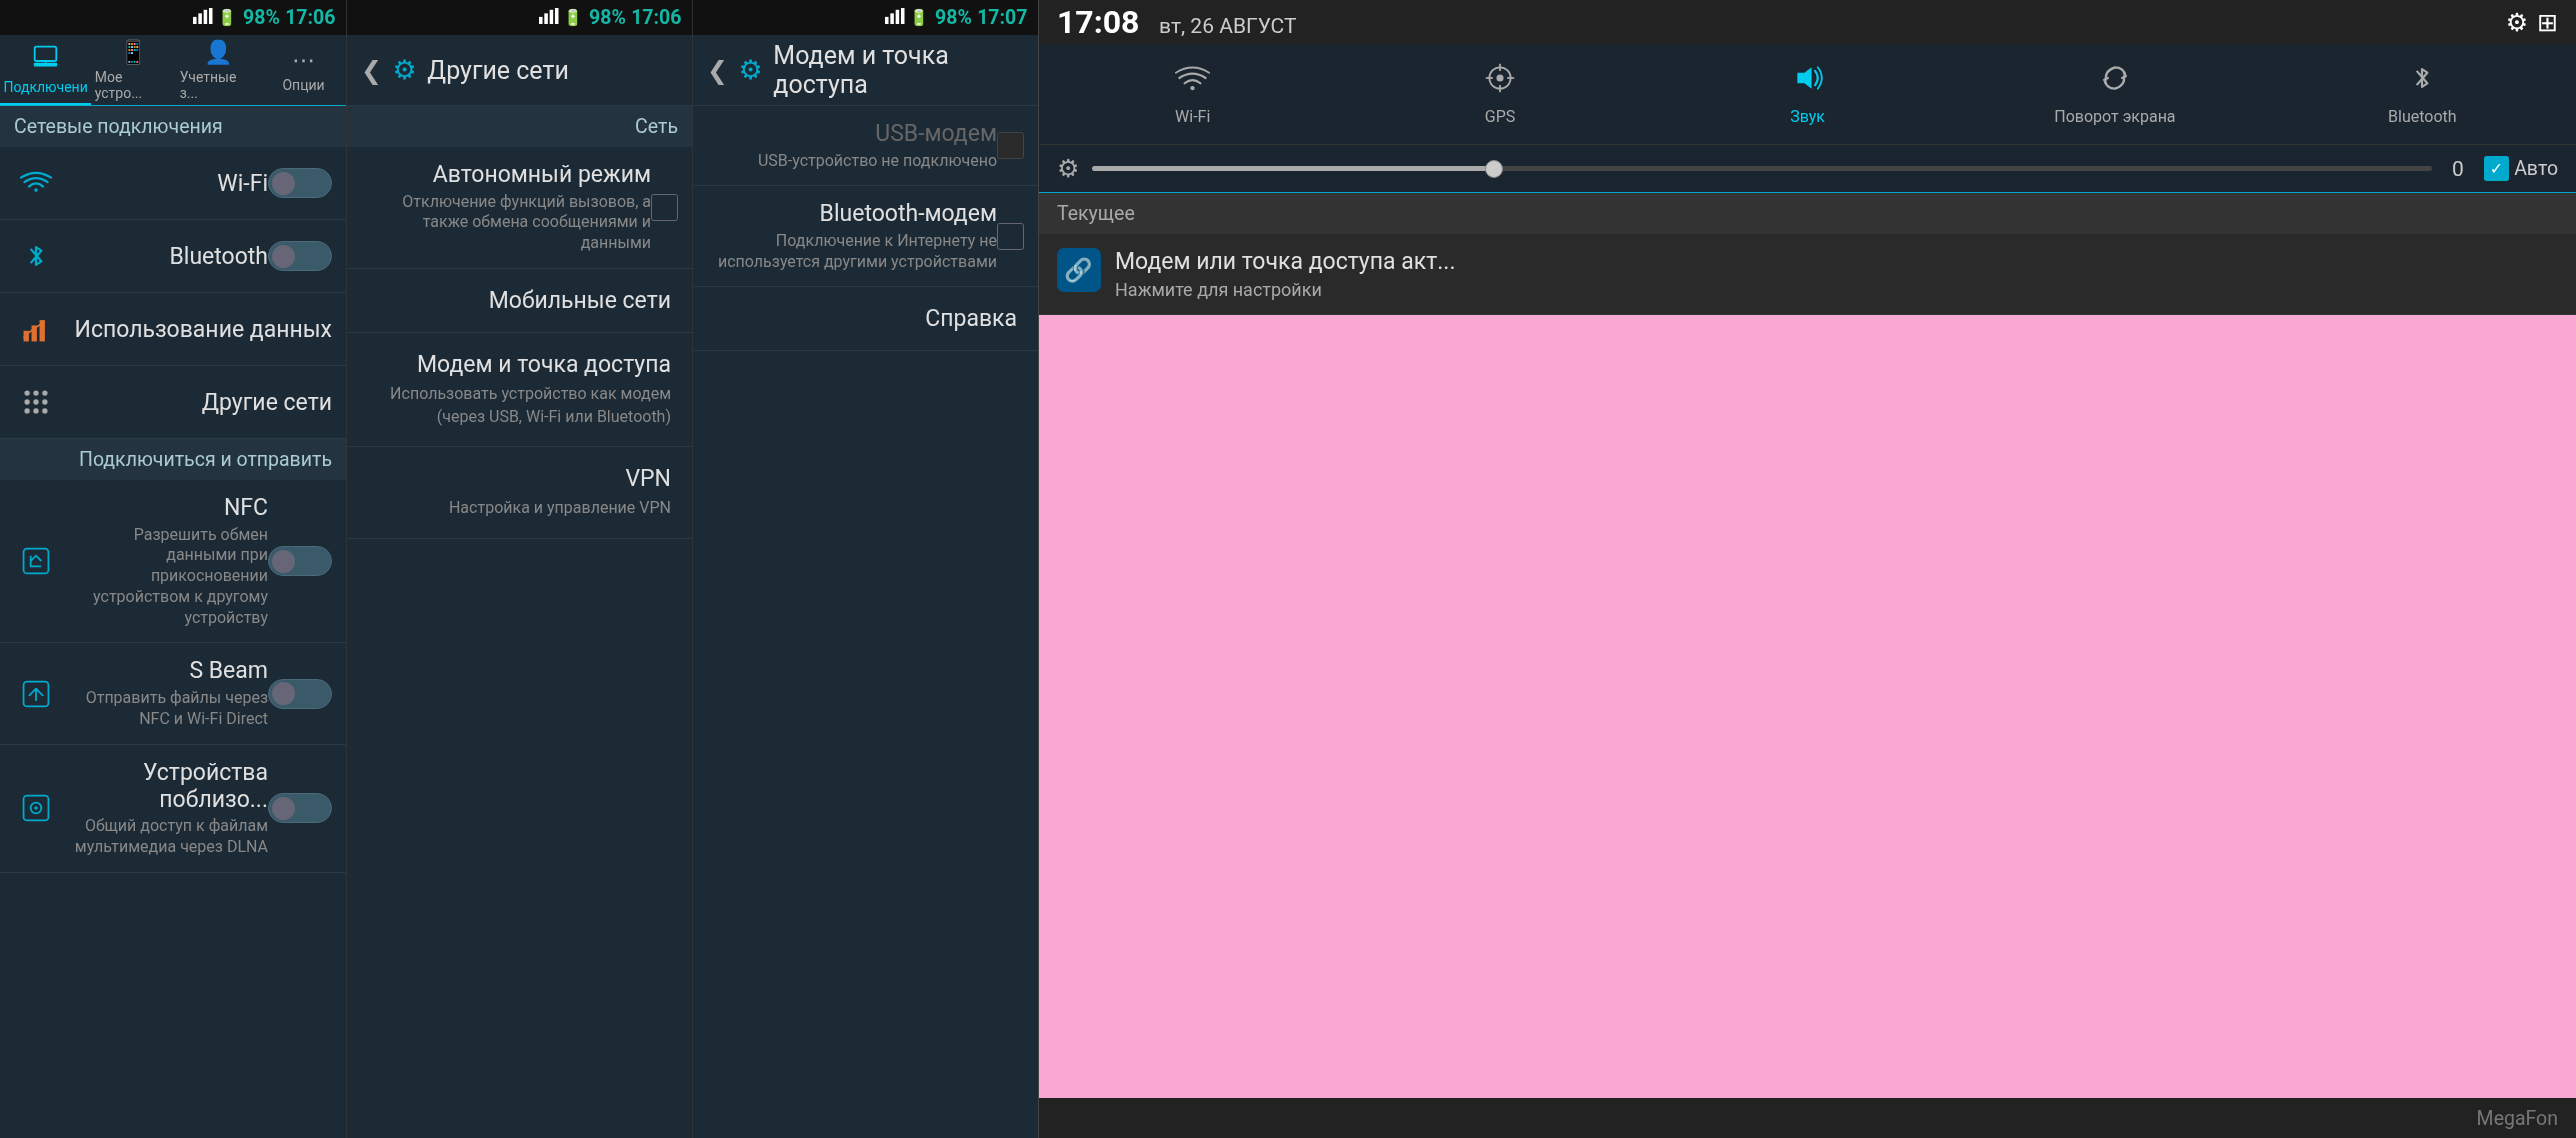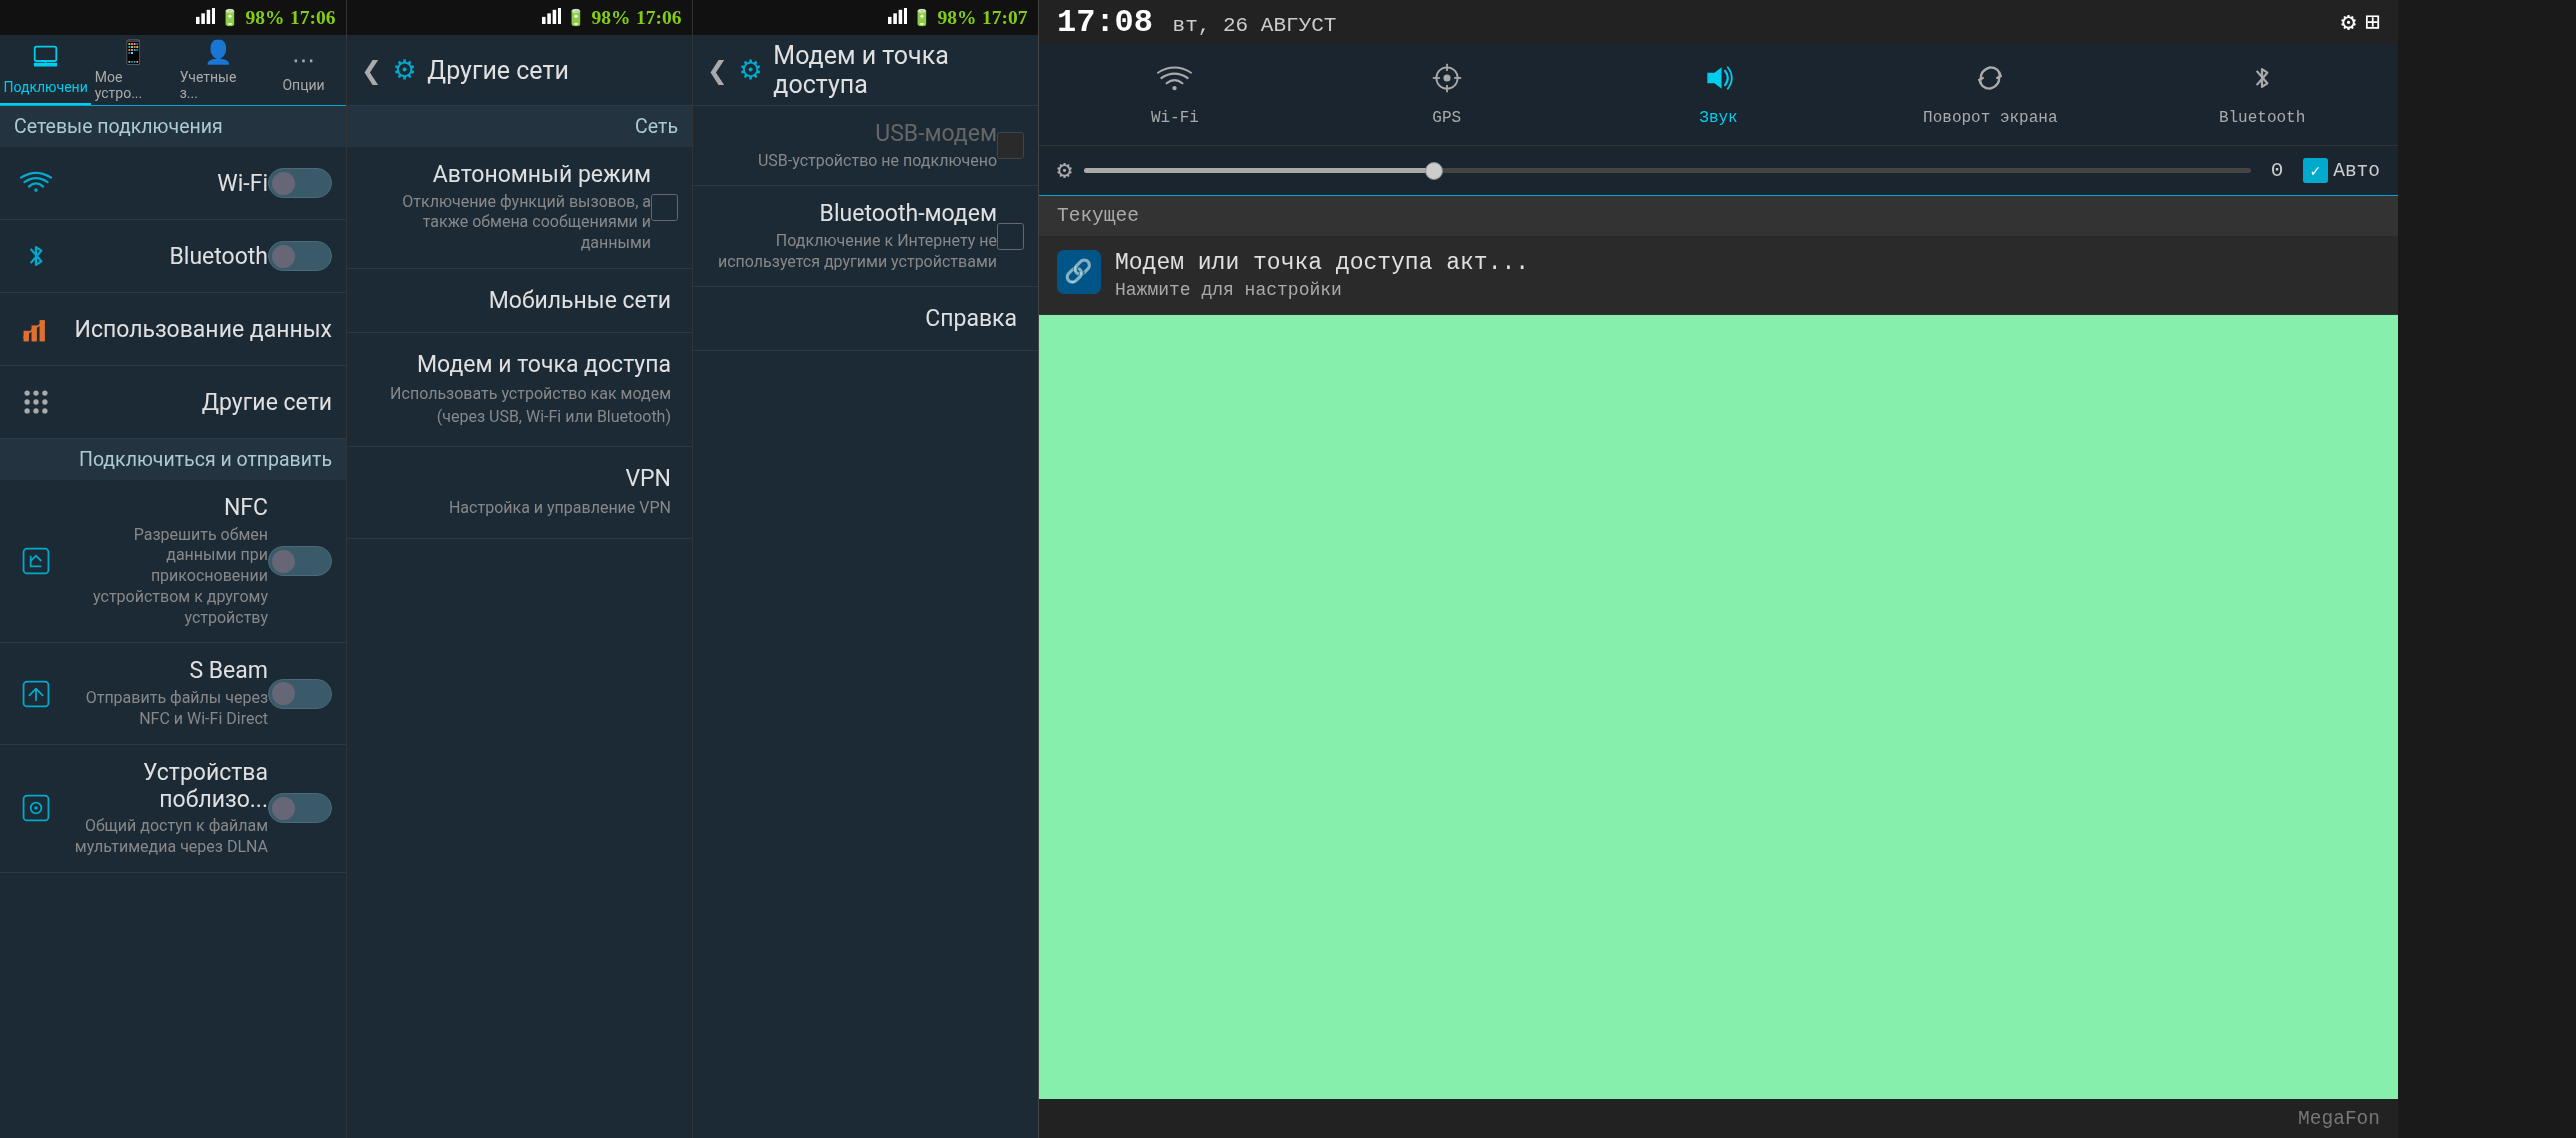--- a/index.html
+++ b/index.html
@@ -17,43 +17,42 @@
     .panel {
       display: flex;
       flex-direction: column;
       height: 1139px;
       overflow: hidden;
     }
 
     .panel-1 { width: 346px; background: #1c2a35; }
     .panel-2 { width: 346px; background: #1c2a35; border-left: 0.9px solid #333; }
     .panel-3 { width: 346px; background: #1c2a35; border-left: 0.9px solid #333; }
-    .panel-4 { width: 1360px; background: #86efac; border-left: 0.9px solid #444; font-family: Liberation Mono, monospace; }
+    .panel-4 { width: 1538px; background: #f9a8d4; border-left: 0.9px solid #444; }
 
     
     .status-bar {
       height: 35px;
       background: #111;
       display: flex;
       align-items: center;
       justify-content: flex-end;
       padding: 0 10.6px;
       gap: 5.3px;
       flex-shrink: 0;
     }
     .status-bar-right {
       display: flex;
       align-items: center;
       gap: 5.3px;
     }
     .status-text {
-      color: #84cc16;
+      color: #14b8a6;
       font-size: 19.5px;
       font-weight: bold;
-      font-family: Liberation Serif, serif;
     }
     .signal-icon { color: #fff; font-size: 16px; }
     .battery-icon { color: #fff; font-size: 16px; }
 
     
     .top-nav {
       display: flex;
       background: #1c2a35;
       border-bottom: 1.8px solid #00aacc;
       height: 71px;

